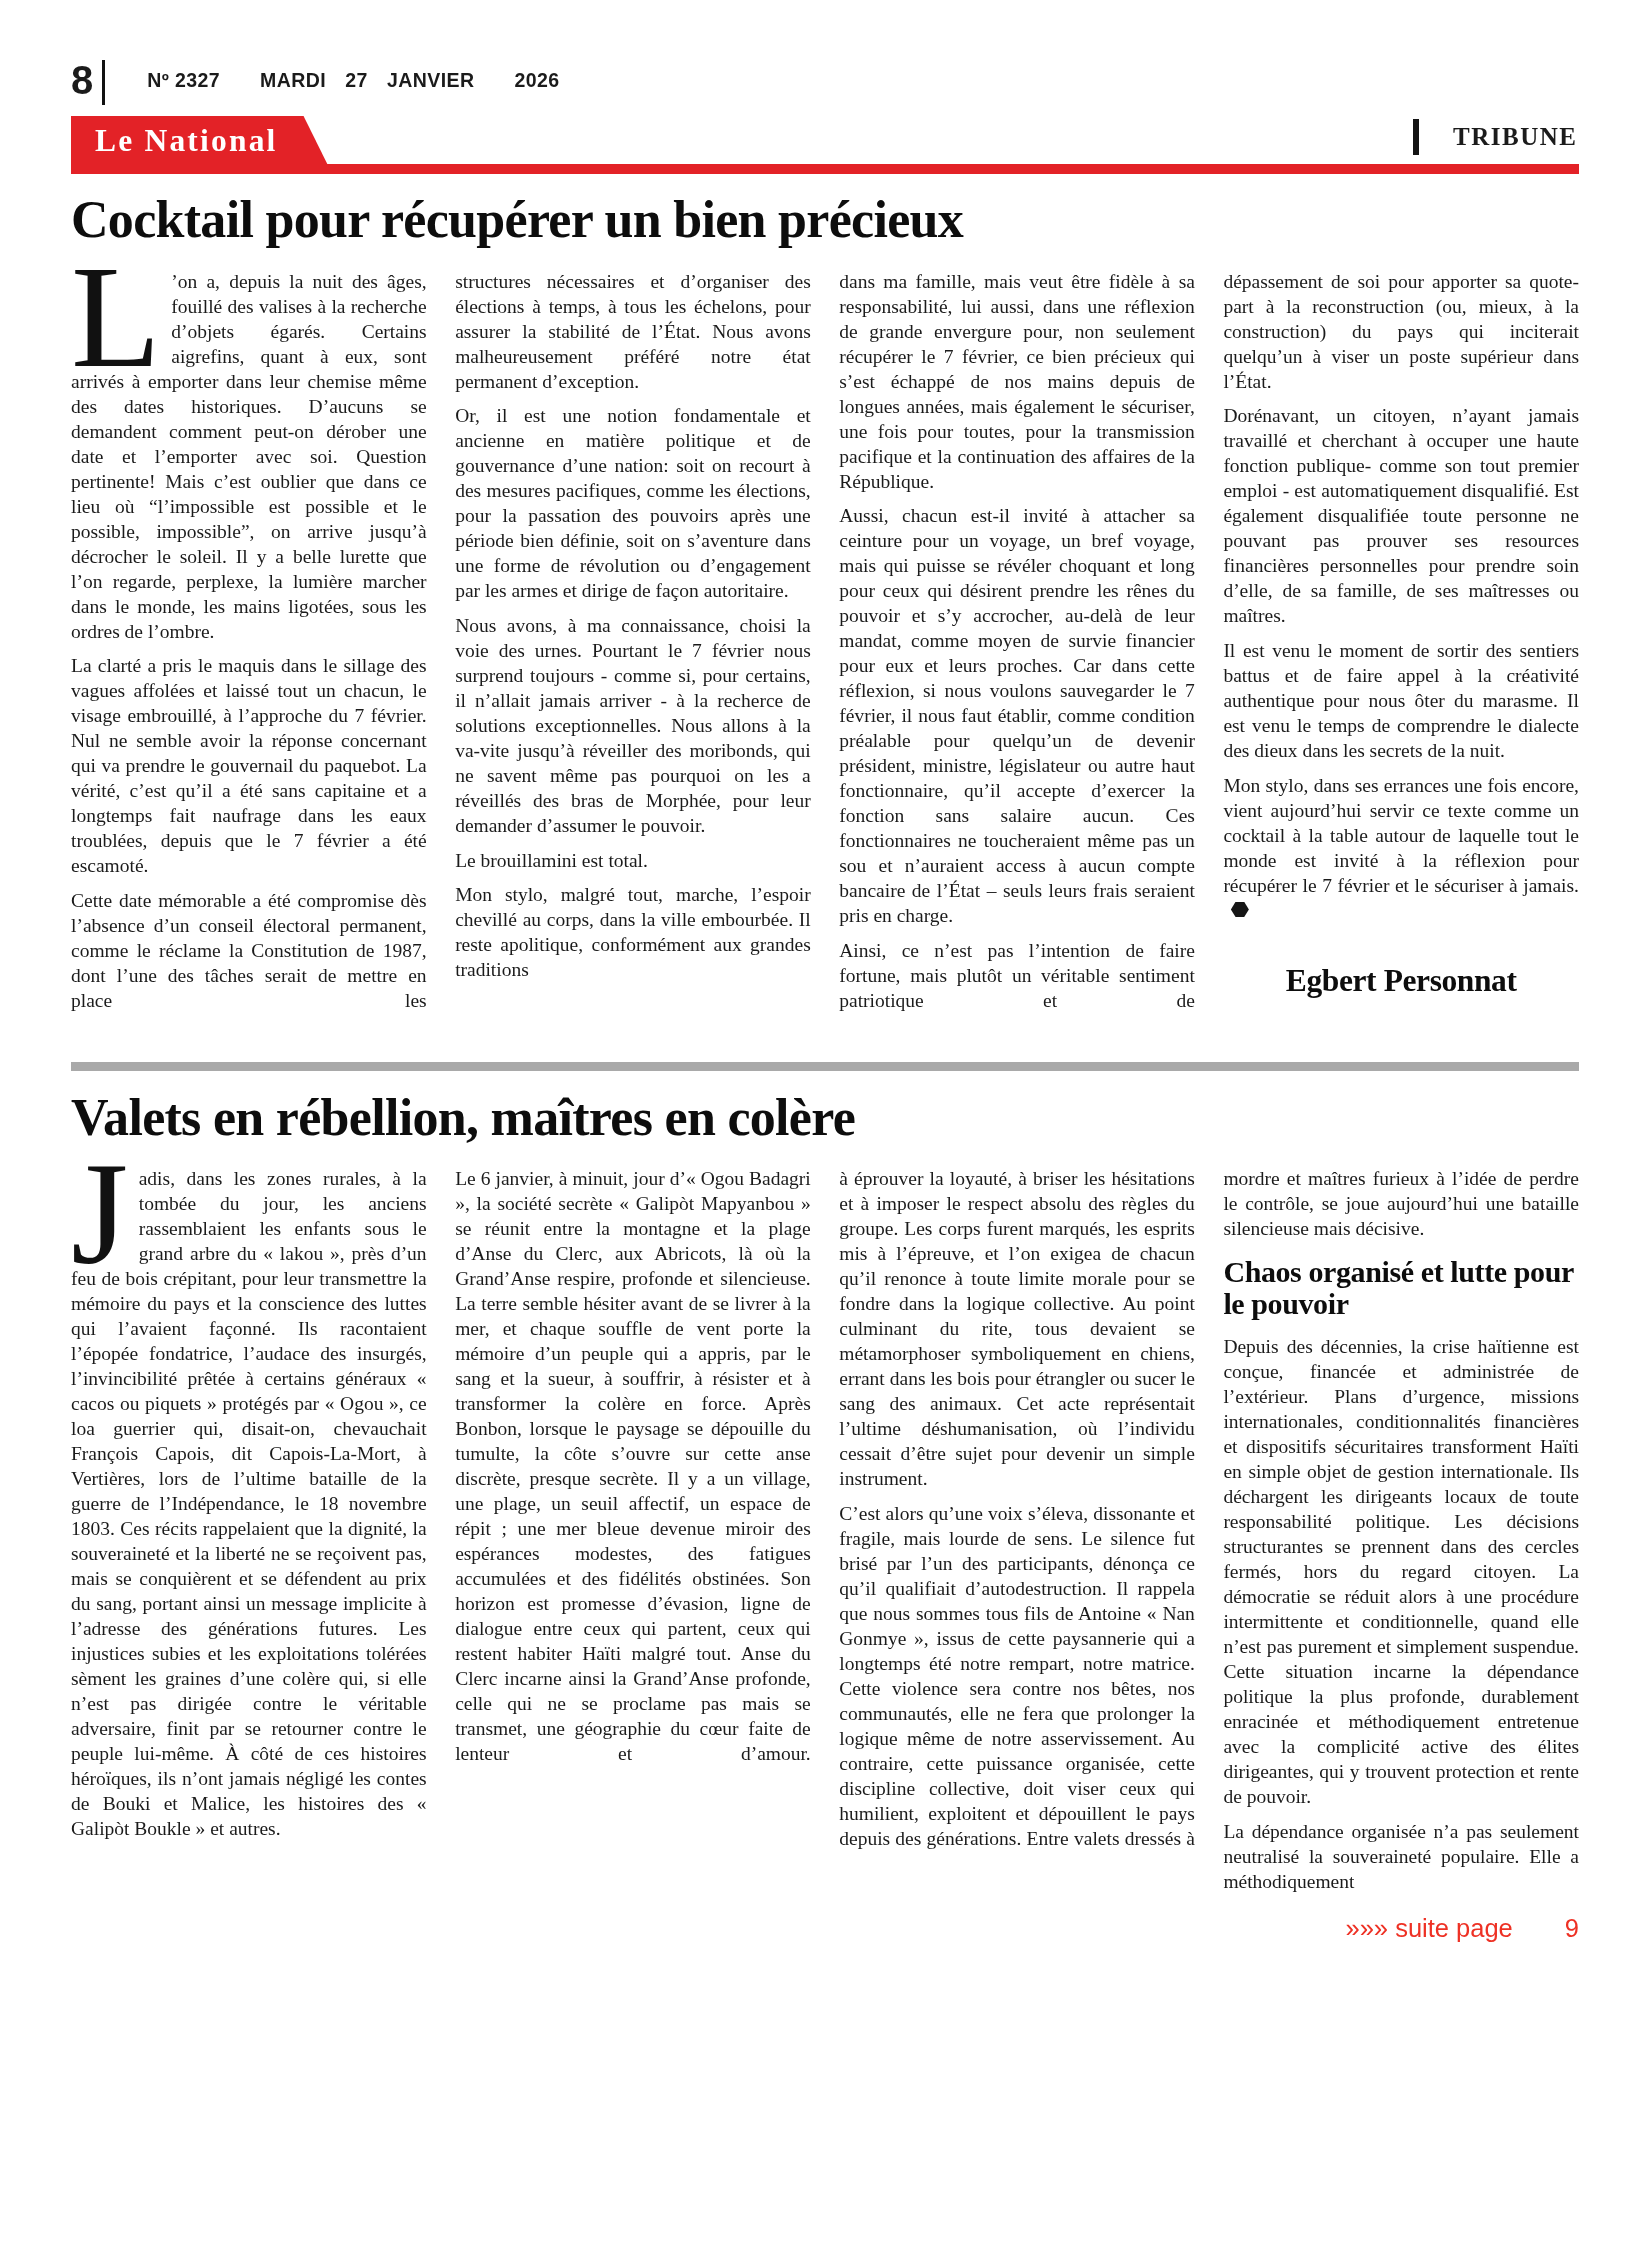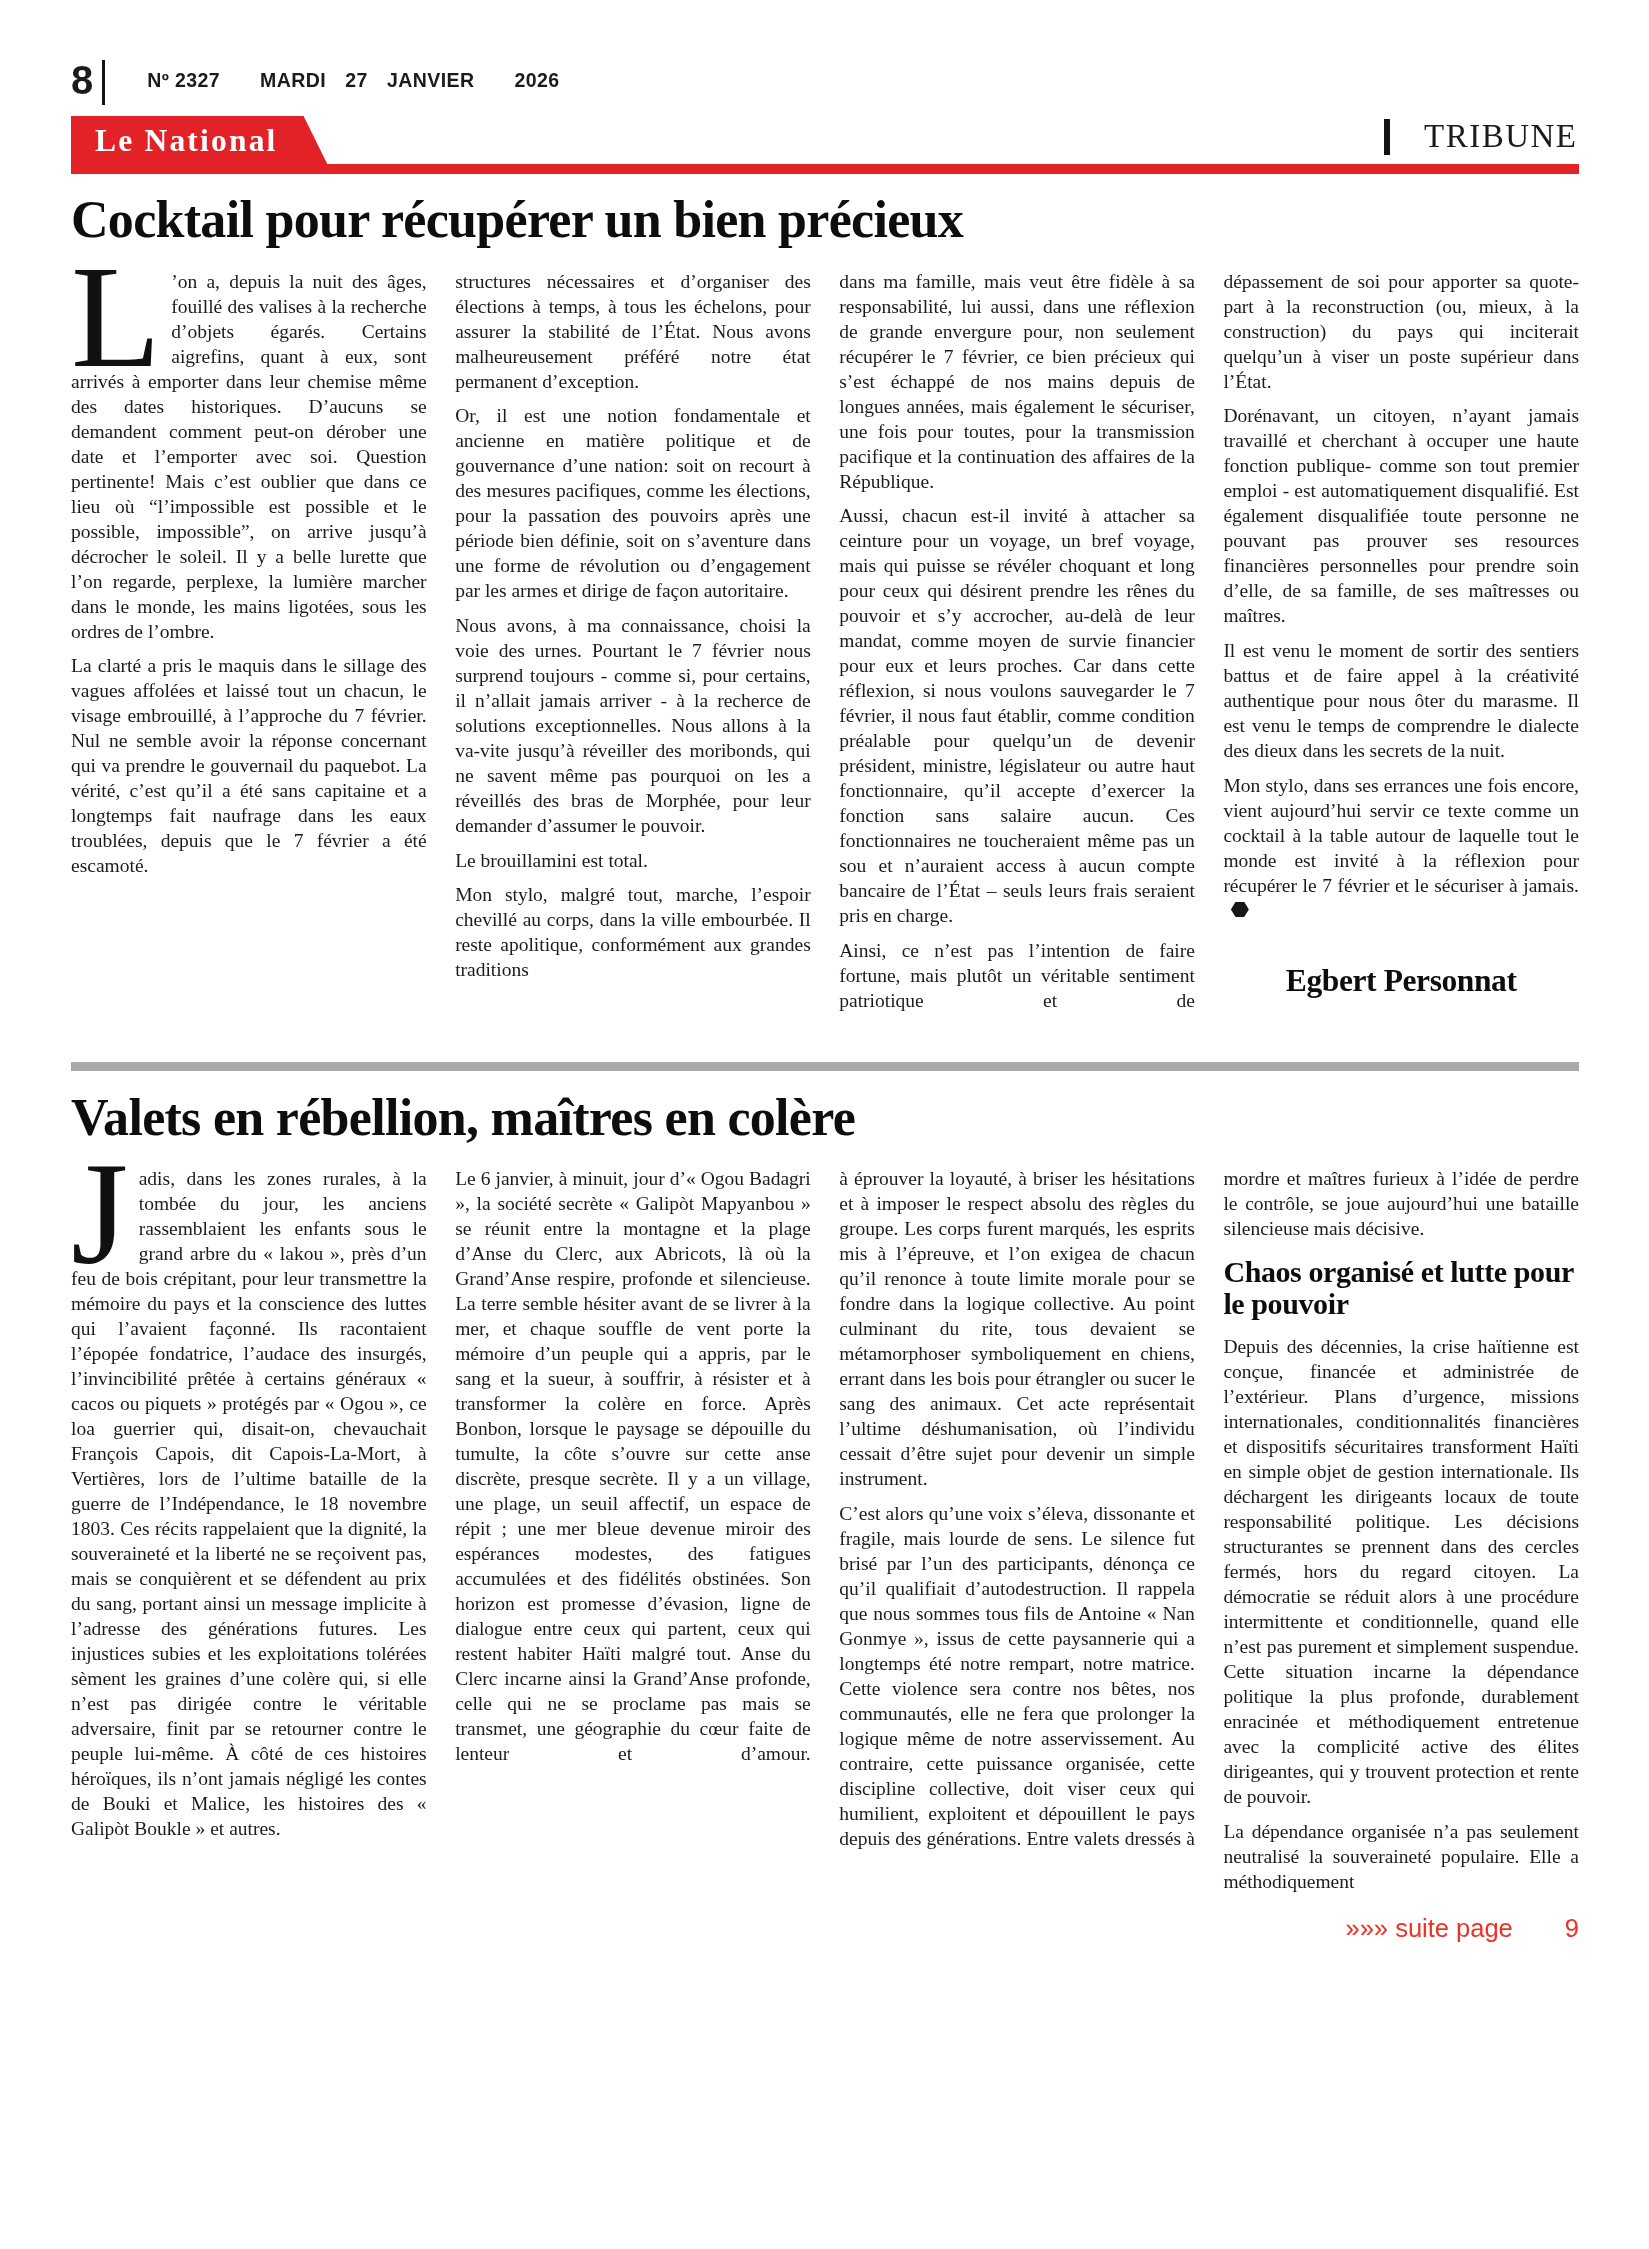--- a/index.html
+++ b/index.html
@@ -49,21 +49,21 @@
     padding-bottom:7.5px;
     font-family:"Liberation Serif","DejaVu Serif",serif;
   }
   .red-rule{position:absolute;left:0;right:0;bottom:0;height:9.7px;background:var(--red);}
   .section-label{
     position:absolute;right:1.5px;top:1.5px;
     display:flex;align-items:center;gap:34px;height:39px;
   }
   .section-pipe{width:6px;height:36px;background:#141414;}
   .section-name{
-    font-size:33px;font-weight:400;letter-spacing:1.5px;
+    font-size:25px;font-weight:700;letter-spacing:1.5px;
     font-family:"Liberation Serif","DejaVu Serif",serif;
   }
   
   .headline{
     font-size:52px;line-height:1.02;font-weight:700;
     letter-spacing:-0.7px;color:#0d0d0d;
     margin:19.5px 0 22.5px 0;
   }
   
   .cols{display:flex;gap:28.5px;align-items:stretch;}
@@ -135,20 +135,21 @@
     <div class="red-rule"></div>
   </div>
 
   <section>
     <h1 class="headline">Cocktail pour récupérer un bien précieux</h1>
     <div class="cols">
       <div class="col">
         <p class="body-par"><span class="dropcap">L</span><span>’on a, depuis la nuit des âges, fouillé des valises à la recherche d’objets égarés. Certains aigrefins, quant à eux, sont arrivés à emporter dans leur chemise même des dates historiques. D’aucuns se demandent comment peut-on dérober une date et l’emporter avec soi. Question pertinente! Mais c’est oublier que dans ce lieu où “l’impossible est possible et le possible, impossible”, on arrive jusqu’à décrocher le soleil. Il y a belle lurette que l’on regarde, perplexe, la lumière marcher dans le monde, les mains ligotées, sous les ordres de l’ombre.</span></p>
         <div class="plist cont-last">
             <p class="body-par">La clarté a pris le maquis dans le sillage des vagues affolées et laissé tout un chacun, le visage embrouillé, à l’approche du 7 février. Nul ne semble avoir la réponse concernant qui va prendre le gouvernail du paquebot. La vérité, c’est qu’il a été sans capitaine et a longtemps fait naufrage dans les eaux troublées, depuis que le 7 février a été escamoté.</p>
+            <p class="body-par">Cette date mémorable a été compromise dès l’absence d’un conseil électoral permanent, comme le réclame la Constitution de 1987, dont l’une des tâches serait de mettre en place les</p>
           </div>
       </div>
       <div class="col">
         <div class="plist cont-last">
             <p class="body-par">structures nécessaires et d’organiser des élections à temps, à tous les échelons, pour assurer la stabilité de l’État. Nous avons malheureusement préféré notre état permanent d’exception.</p>
             <p class="body-par">Or, il est une notion fondamentale et ancienne en matière politique et de gouvernance d’une nation: soit on recourt à des mesures pacifiques, comme les élections, pour la passation des pouvoirs après une période bien définie, soit on s’aventure dans une forme de révolution ou d’engagement par les armes et dirige de façon autoritaire.</p>
             <p class="body-par">Nous avons, à ma connaissance, choisi la voie des urnes. Pourtant le 7 février nous surprend toujours - comme si, pour certains, il n’allait jamais arriver - à la recherce de solutions exceptionnelles. Nous allons à la va-vite jusqu’à réveiller des moribonds, qui ne savent même pas pourquoi on les a réveillés des bras de Morphée, pour leur demander d’assumer le pouvoir.</p>
             <p class="body-par">Le brouillamini est total.</p>
             <p class="body-par">Mon stylo, malgré tout, marche, l’espoir chevillé au corps, dans la ville embourbée. Il reste apolitique, conformément aux grandes traditions</p>
           </div>

